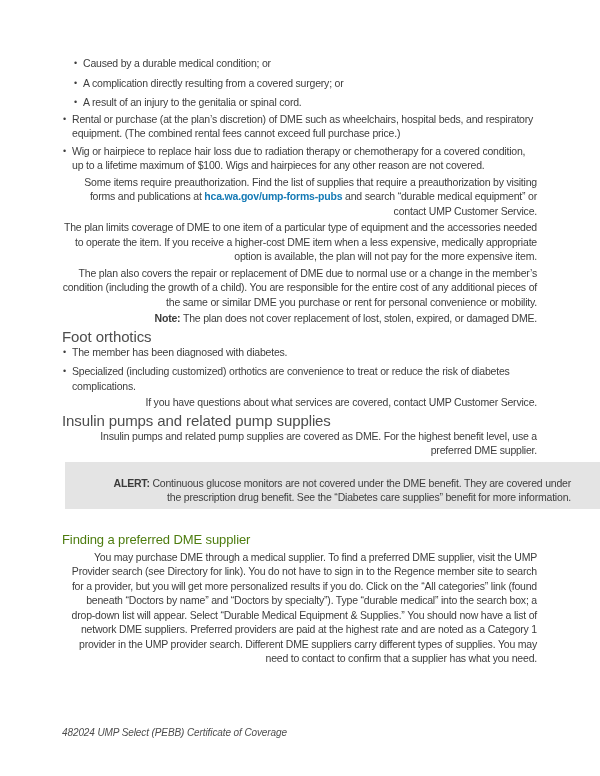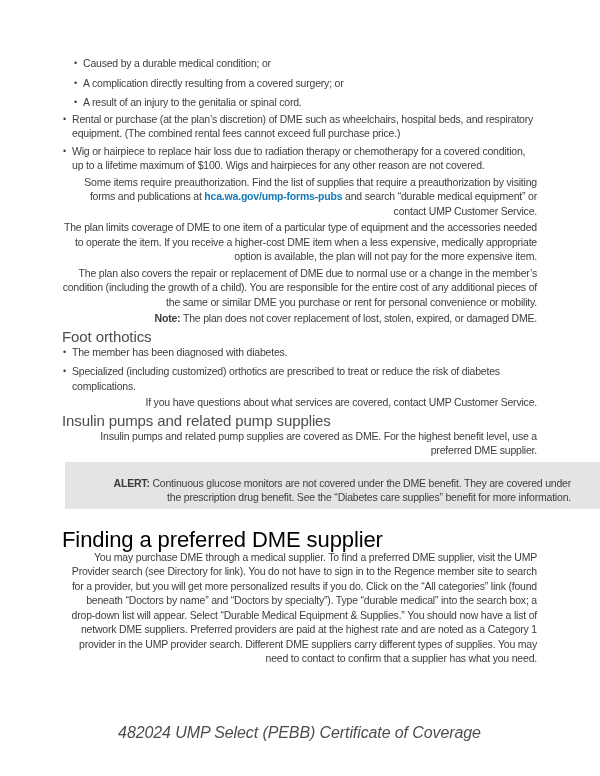--- a/index.html
+++ b/index.html
@@ -21,37 +21,37 @@
   li{display:flex;margin-bottom:5px;}
   li.tight{margin-bottom:3px;}
   li:last-child{margin-bottom:2px;}
   .marker{flex:none;width:9px;padding-left:1px;font-size:9px;}
   ul.sub li{margin-left:11px;}
   h2{
     font-size:15px;line-height:17px;font-weight:300;color:#4d4d4d;
     margin:2px 0 0 0;letter-spacing:-0.1px;
   }
   h1{
-    font-size:22px;line-height:20px;font-weight:300;color:#000000;
+    font-size:13px;line-height:20px;font-weight:300;color:#4d7c0f;
     margin:21px 0 0 0;letter-spacing:-0.1px;
   }
   .link{color:#157ab5;font-weight:600;text-decoration:none;cursor:pointer;}
   b{color:#3b3b3b;}
   .alert{
     box-sizing:border-box;
     margin:4px 0 0 3px;
     width:536px;
     background:#e4e4e4;
     padding:14px 30px 4px 35px;
   }
   .alert p{margin:0;}
   .footer{
     position:absolute;left:62px;right:63px;top:726px;
-    display:flex;justify-content:center;
-    font-style:italic;font-size:16px;color:#4d4d4d;letter-spacing:-0.1px;
+    display:flex;justify-content:flex-start;
+    font-style:italic;font-size:10px;color:#4d4d4d;letter-spacing:-0.1px;
   }
 </style>
 </head>
 <body>
 
 <div class="page">
   <div class="content">
 
     <ul class="sub gap-after">
       <li>
@@ -89,21 +89,21 @@
 
     <h2>Foot orthotics</h2>
 
     <ul class="gap-after">
       <li>
         <span class="marker">•</span>
         <span>The member has been diagnosed with diabetes.</span>
       </li>
       <li class="tight">
         <span class="marker">•</span>
-        <span>Specialized (including customized) orthotics are prescribed to treat or reduce the risk of diabetes complications.</span>
+        <span>Specialized (including customized) orthotics are convenience to treat or reduce the risk of diabetes complications.</span>
       </li>
     </ul>
 
     <p>If you have questions about what services are covered, contact UMP Customer Service.</p>
 
     <h2>Insulin pumps and related pump supplies</h2>
     <p>Insulin pumps and related pump supplies are covered as DME. For the highest benefit level, use a preferred DME supplier.</p>
 
     <div class="alert">
       <p><b>ALERT:</b><span> Continuous glucose monitors are not covered under the DME benefit. They are covered under the prescription drug benefit. See the “Diabetes care supplies” benefit for more information.</span></p>

